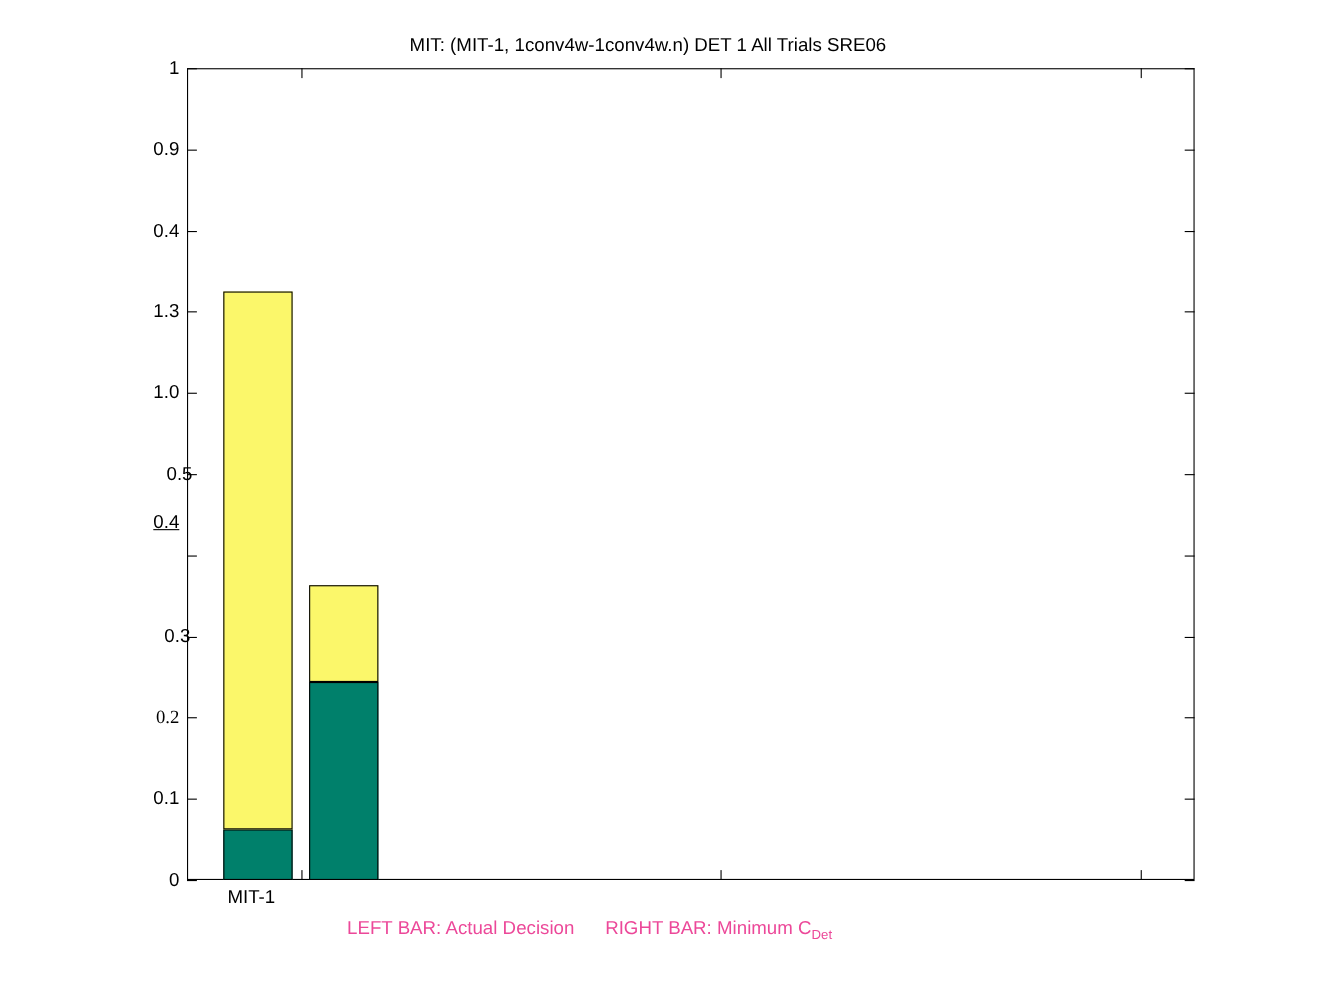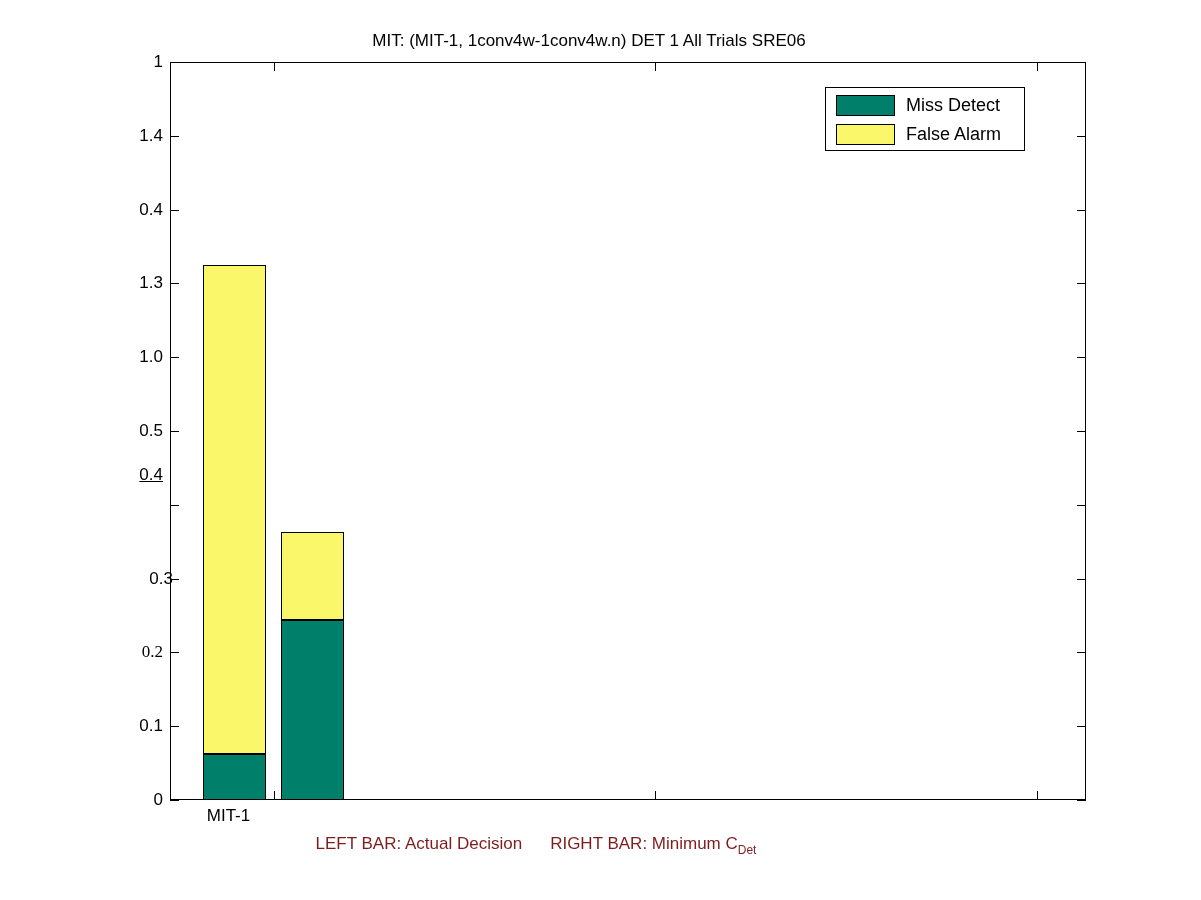--- a/index.html
+++ b/index.html
@@ -137,21 +137,21 @@
   }
 
   
   #footer-caption {
     position: absolute;
     left: 0;
     top: 834px;
     width: 1072px;
     text-align: center;
     font-size: 17px;
-    color: #7f1d1d;
+    color: #ec4899;
     white-space: nowrap;
   }
   #footer-caption .gap {
     display: inline-block;
     width: 28px;
   }
   #footer-caption sub {
     font-size: 12px;
     vertical-align: baseline;
     position: relative;
@@ -176,33 +176,33 @@
       <div class="y-tick-mark-right" style="top: 726.2px;"></div>
       <div class="y-tick" style="top: 652.4px; font-family: Liberation Serif, serif;">0.2</div>
       <div class="y-tick-mark" style="top: 652.4px;"></div>
       <div class="y-tick-mark-right" style="top: 652.4px;"></div>
       <div class="y-tick" style="top: 578.6px; margin-left: 10px;">0.3</div>
       <div class="y-tick-mark" style="top: 578.6px;"></div>
       <div class="y-tick-mark-right" style="top: 578.6px;"></div>
       <div class="y-tick" style="top: 475px; text-decoration: underline;">0.4</div>
       <div class="y-tick-mark" style="top: 504.8px;"></div>
       <div class="y-tick-mark-right" style="top: 504.8px;"></div>
-      <div class="y-tick" style="top: 431px;">0.5</div>
+      <div class="y-tick" style="top: 431px; padding-left: 12px;">0.5</div>
       <div class="y-tick-mark" style="top: 431px;"></div>
       <div class="y-tick-mark-right" style="top: 431px;"></div>
       <div class="y-tick" style="top: 357.2px;">1.0</div>
       <div class="y-tick-mark" style="top: 357.2px;"></div>
       <div class="y-tick-mark-right" style="top: 357.2px;"></div>
       <div class="y-tick" style="top: 283.4px;">1.3</div>
       <div class="y-tick-mark" style="top: 283.4px;"></div>
       <div class="y-tick-mark-right" style="top: 283.4px;"></div>
       <div class="y-tick" style="top: 209.6px;">0.4</div>
       <div class="y-tick-mark" style="top: 209.6px;"></div>
       <div class="y-tick-mark-right" style="top: 209.6px;"></div>
-      <div class="y-tick" style="top: 135.8px;">1.4</div>
+      <div class="y-tick" style="top: 135.8px;">0.9</div>
       <div class="y-tick-mark" style="top: 135.8px;"></div>
       <div class="y-tick-mark-right" style="top: 135.8px;"></div>
       <div class="y-tick" style="top: 62px;">1</div>
       <div class="y-tick-mark" style="top: 62px;"></div>
       <div class="y-tick-mark-right" style="top: 62px;"></div>
     </div>
 
   <div id="x-axis">
       <div class="x-tick-mark" style="left: 273.5px;"></div>
       <div class="x-tick-mark-top" style="left: 273.5px;"></div>
@@ -213,28 +213,18 @@
       <div class="x-tick-label" style="left: 228.5px;">MIT-1</div>
     </div>
 
   <div id="bars-layer">
       <div class="bar-seg" style="left: 203px; top: 754.244px; width: 63px; height: 45.756px; background: rgb(0, 128, 107);"></div>
       <div class="bar-seg" style="left: 203px; top: 264.95px; width: 63px; height: 489.294px; background: rgb(251, 247, 106);"></div>
       <div class="bar-seg" style="left: 281px; top: 619.928px; width: 63px; height: 180.072px; background: rgb(0, 128, 107);"></div>
       <div class="bar-seg" style="left: 281px; top: 532.106px; width: 63px; height: 87.822px; background: rgb(251, 247, 106);"></div>
     </div>
 
-  <div id="legend">
-    <div class="legend-row" style="top:5px;">
-      <span class="legend-swatch" style="background:#00806B;"></span>
-      <span class="legend-label">Miss Detect</span>
-    </div>
-    <div class="legend-row" style="top:34px;">
-      <span class="legend-swatch" style="background:#FBF76A;"></span>
-      <span class="legend-label">False Alarm</span>
-    </div>
-  </div>
 
   <div id="footer-caption">
     <span>LEFT BAR: Actual Decision</span><span class="gap"></span><span>RIGHT BAR: Minimum C</span><sub>Det</sub>
   </div>
 
 </div>
 
 </body></html>

